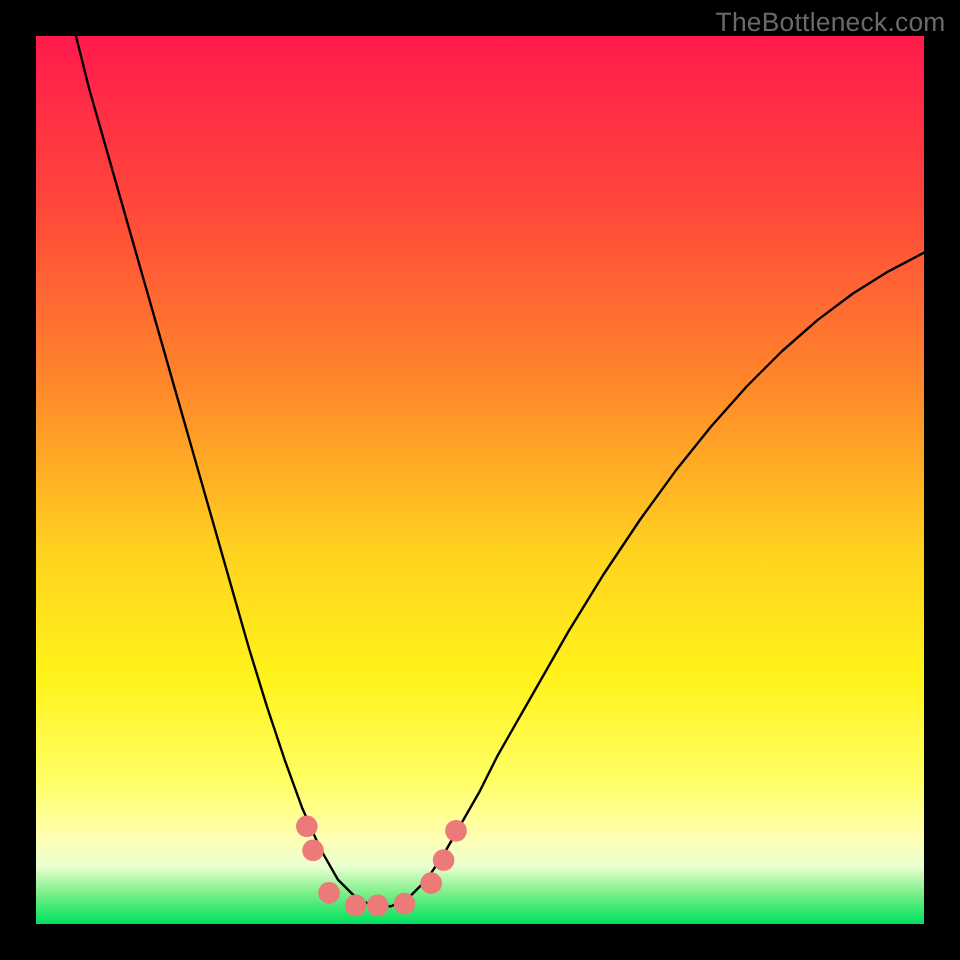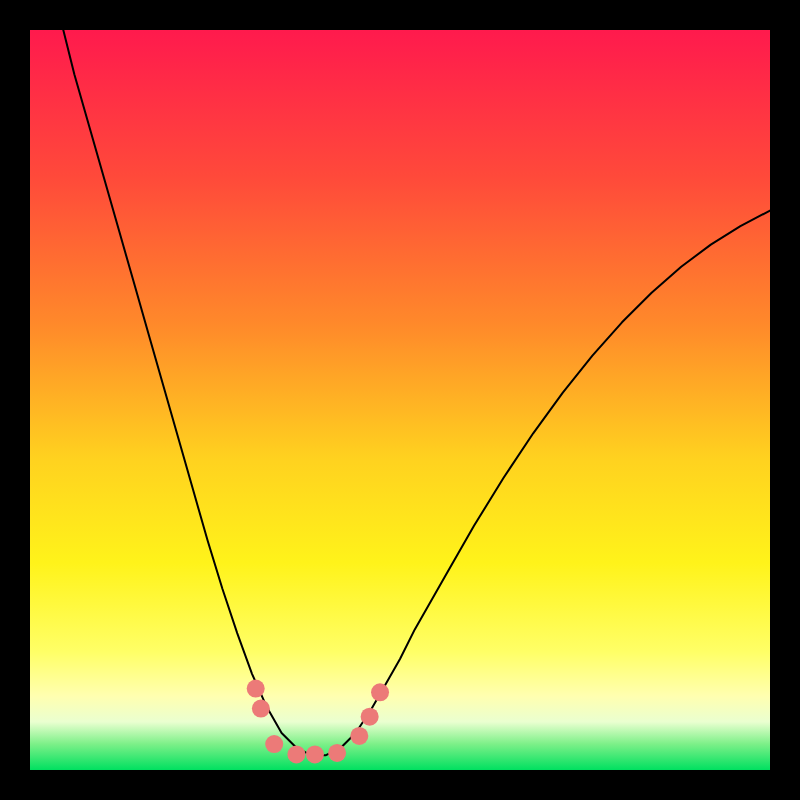--- a/index.html
+++ b/index.html
@@ -39,20 +39,21 @@
   }
   svg {
     display: block;
   }
 </style>
 </head>
 <body>
 
 <div class="frame">
 
+  <div class="watermark">TheBottleneck.com</div>
 
   <div class="plot-area">
     <svg id="chart-svg" width="740" height="740" viewBox="0 0 740 740">
       <defs>
         <linearGradient id="bg-grad" x1="0" y1="0" x2="0" y2="1">
 
         <stop offset="0.00%" stop-color="#ff1a4d"></stop>
             <stop offset="20.00%" stop-color="#ff4a3a"></stop>
             <stop offset="40.00%" stop-color="#ff8a2a"></stop>
             <stop offset="58.00%" stop-color="#ffd21f"></stop>

